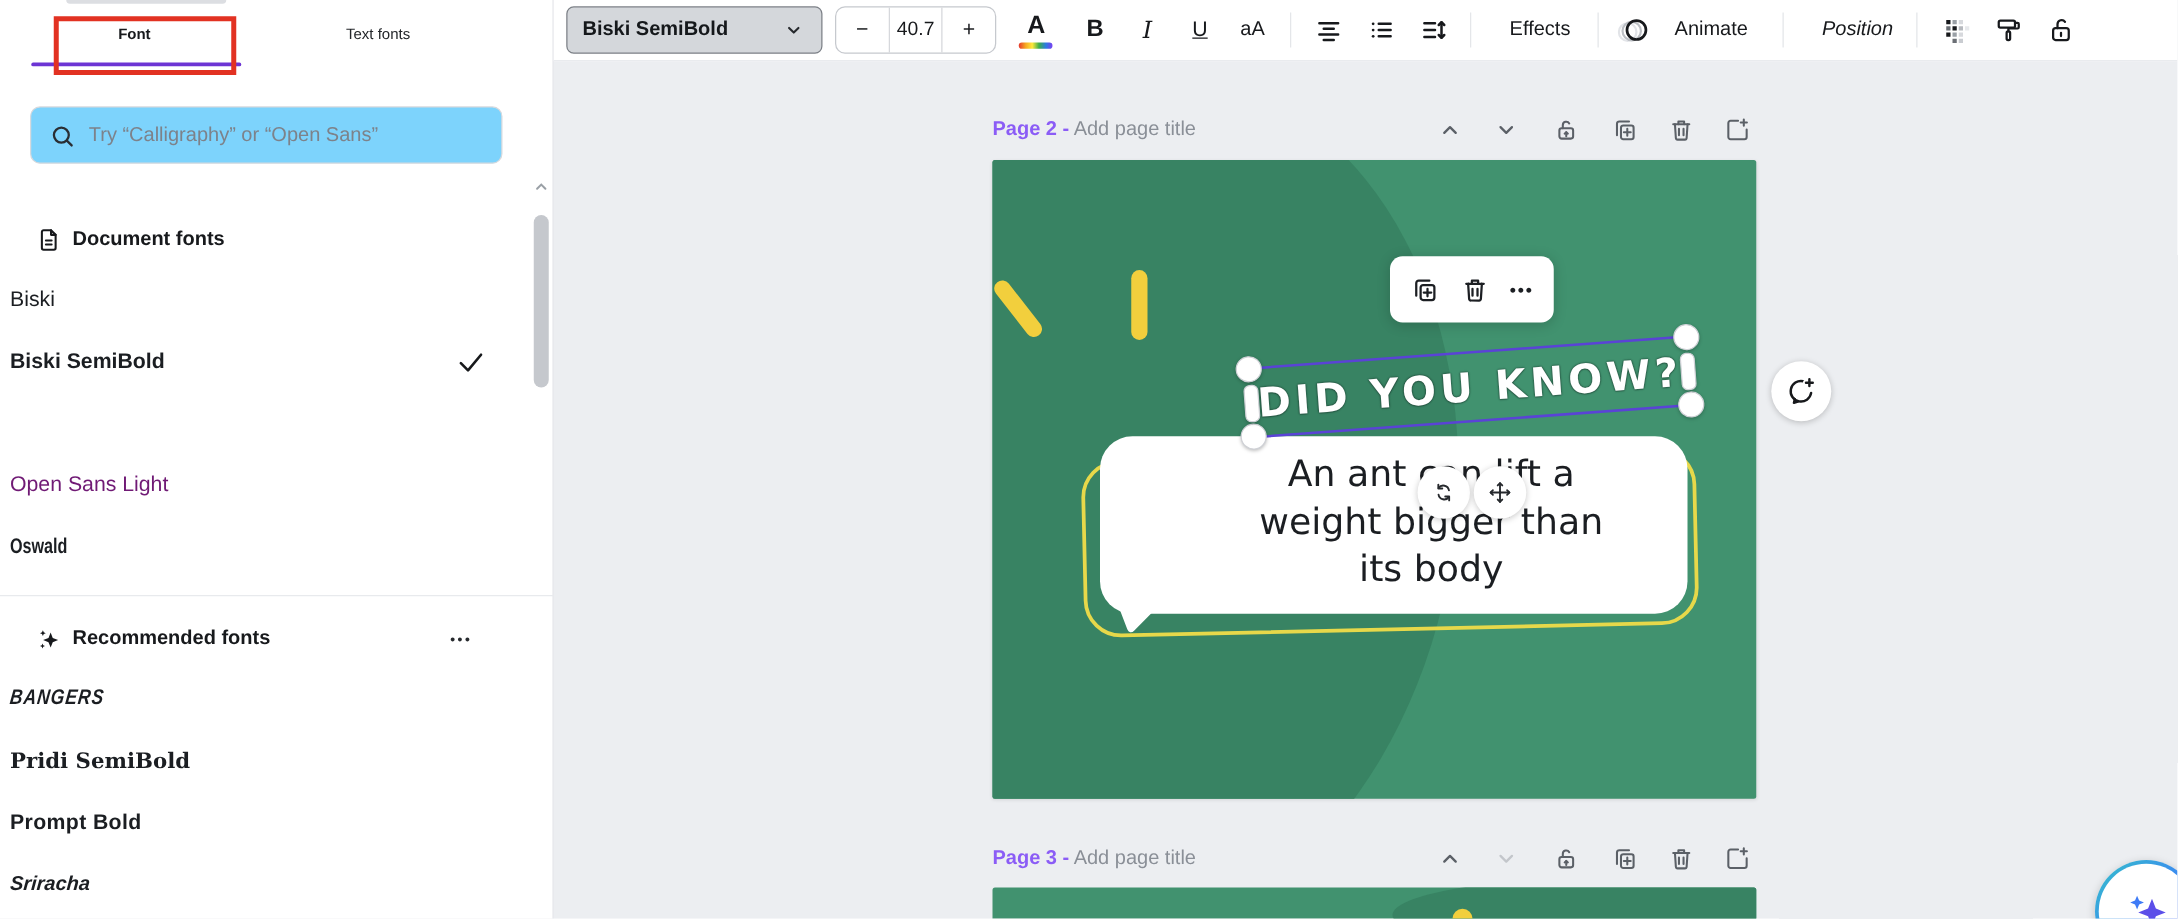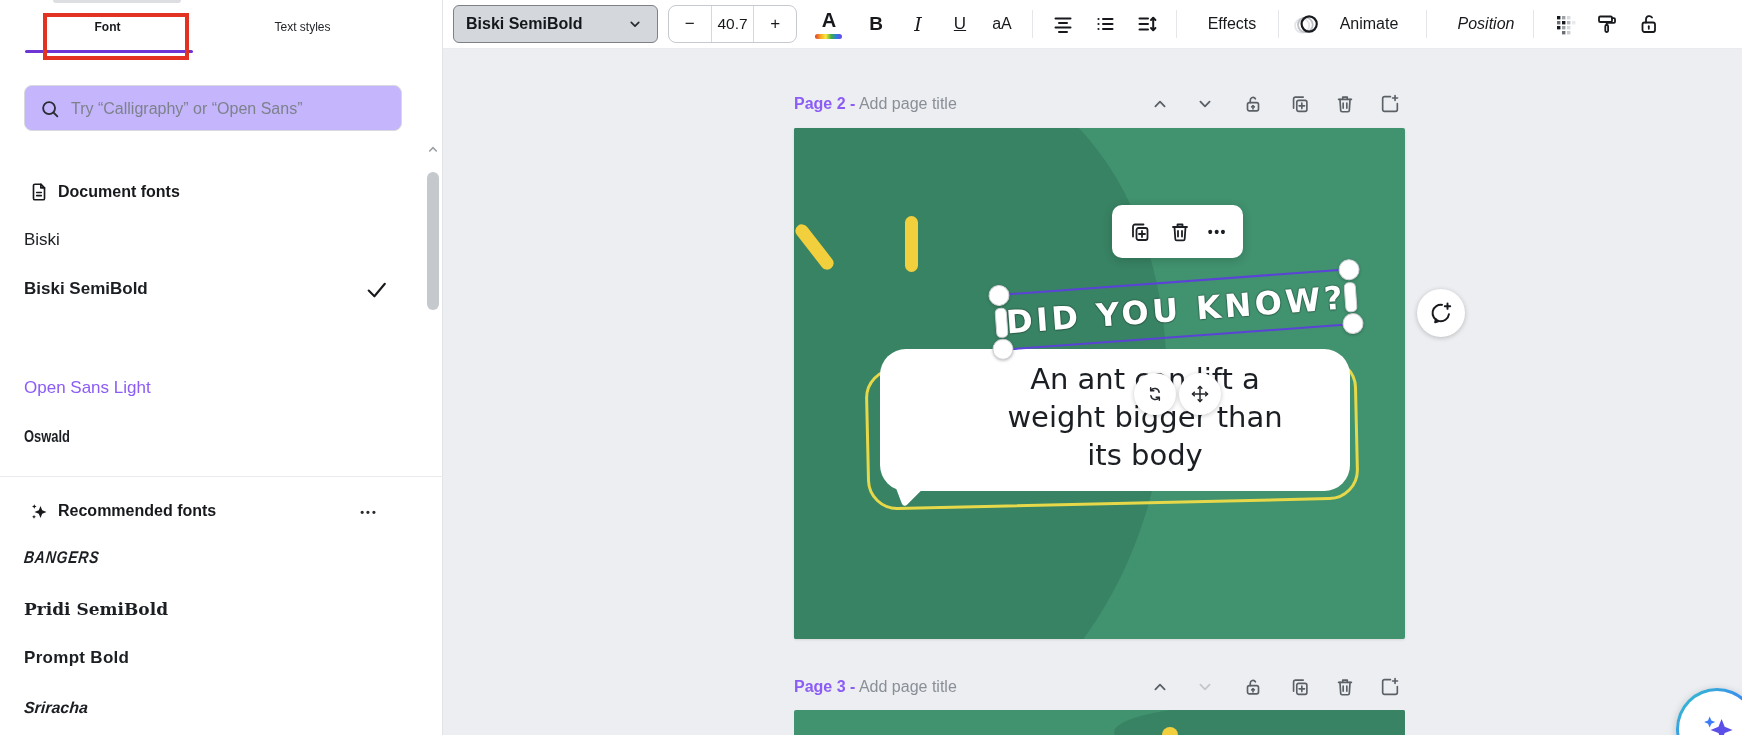--- a/index.html
+++ b/index.html
@@ -11,26 +11,26 @@
   .icon svg{display:block;}
 
   
   .sidebar{left:0;top:0;width:443px;height:735px;background:#fff;border-right:1px solid #e2e4e8;box-sizing:border-box;}
   .top-stub{left:53px;top:0;width:128px;height:3px;background:#dcdee2;border-radius:0 0 3px 3px;}
   .tab{font-size:12px;cursor:pointer;}
   .tab-font{left:60px;top:14px;width:95px;height:26px;font-weight:700;}
   .tab-text{left:230px;top:14px;width:145px;height:26px;color:#23262a;}
   .tab-underline{left:25px;top:50px;width:168px;height:3px;background:#6D35D4;border-radius:2px;}
   .red-annot{left:43px;top:13px;width:146px;height:47px;border:4px solid #E23222;box-sizing:border-box;z-index:30;}
-  .search-box{left:24px;top:85px;width:378px;height:46px;border:1.5px solid #d7d9dd;border-radius:8px;box-sizing:border-box;background:#c4b5fd;}
+  .search-box{left:24px;top:85px;width:378px;height:46px;border:1.5px solid #d7d9dd;border-radius:8px;box-sizing:border-box;background:#7dd3fc;}
   .search-input{position:absolute;left:44px;top:0;width:320px;height:43px;border:none;outline:none;font-size:16px;color:#2a2e33;background:transparent;font-family:"Liberation Sans",sans-serif;}
   .search-input::placeholder{color:#7d828a;}
   .list-header{font-size:16px;font-weight:700;color:#17191c;}
-  .font-item{left:0;top:0;width:400px;height:38px;display:flex;align-items:center;padding-left:24px;box-sizing:border-box;font-size:17px;color:#1b1e22;cursor:pointer;}
-  .f-open{color:#8b5cf6;text-align:center;}
+  .font-item{left:0;top:0;width:400px;height:38px;display:flex;align-items:center;padding-left:8px;box-sizing:border-box;font-size:17px;color:#1b1e22;cursor:pointer;}
+  .f-open{color:#701a75;text-align:center;}
   .f-oswald span{display:inline-block;transform:scaleX(.76);transform-origin:left center;font-weight:700;}
   .f-bangers span{display:inline-block;transform:scaleX(.82) skewX(-8deg);transform-origin:left center;font-weight:700;font-style:italic;letter-spacing:1px;}
   .f-pridi{font-family:"DejaVu Serif",serif;font-weight:700;}
   .f-prompt{font-weight:800;letter-spacing:.3px;}
   .f-sriracha span{display:inline-block;font-style:italic;font-weight:600;transform:skewX(-4deg);font-size:16px;}
   .bold{font-weight:700;}
   .divider-h{left:0;top:476px;width:443px;height:1px;background:#e8eaed;}
   .dots-menu{font-size:11px;letter-spacing:2px;color:#26292d;font-weight:700;}
   .scroll-thumb{left:427px;top:172px;width:12px;height:138px;border-radius:6px;background:#c5c8cd;}
   .scroll-up{left:425px;top:141px;width:16px;height:16px;color:#9aa0a6;}
@@ -97,21 +97,21 @@
 </style>
 </head>
 <body>
 
 <div class="stage">
 
   <div class="abs sidebar">
     <div class="abs top-stub"></div>
 
     <div class="abs ctr tab tab-font">Font</div>
-    <div class="abs ctr tab tab-text">Text styles</div>
+    <div class="abs ctr tab tab-text">Text fonts</div>
     <div class="abs tab-underline"></div>
     <div class="abs red-annot"></div>
 
     <div class="abs search-box">
       <span class="abs icon" style="left:14px;top:12px;">
         <svg width="22" height="22" viewBox="0 0 24 24" fill="none" stroke="#2a2e33" stroke-width="2" stroke-linecap="round">
             <circle cx="11" cy="11" r="6.5"></circle>
             <path d="m15.8 15.8 4.2 4.2"></path>
           </svg>
       </span>

